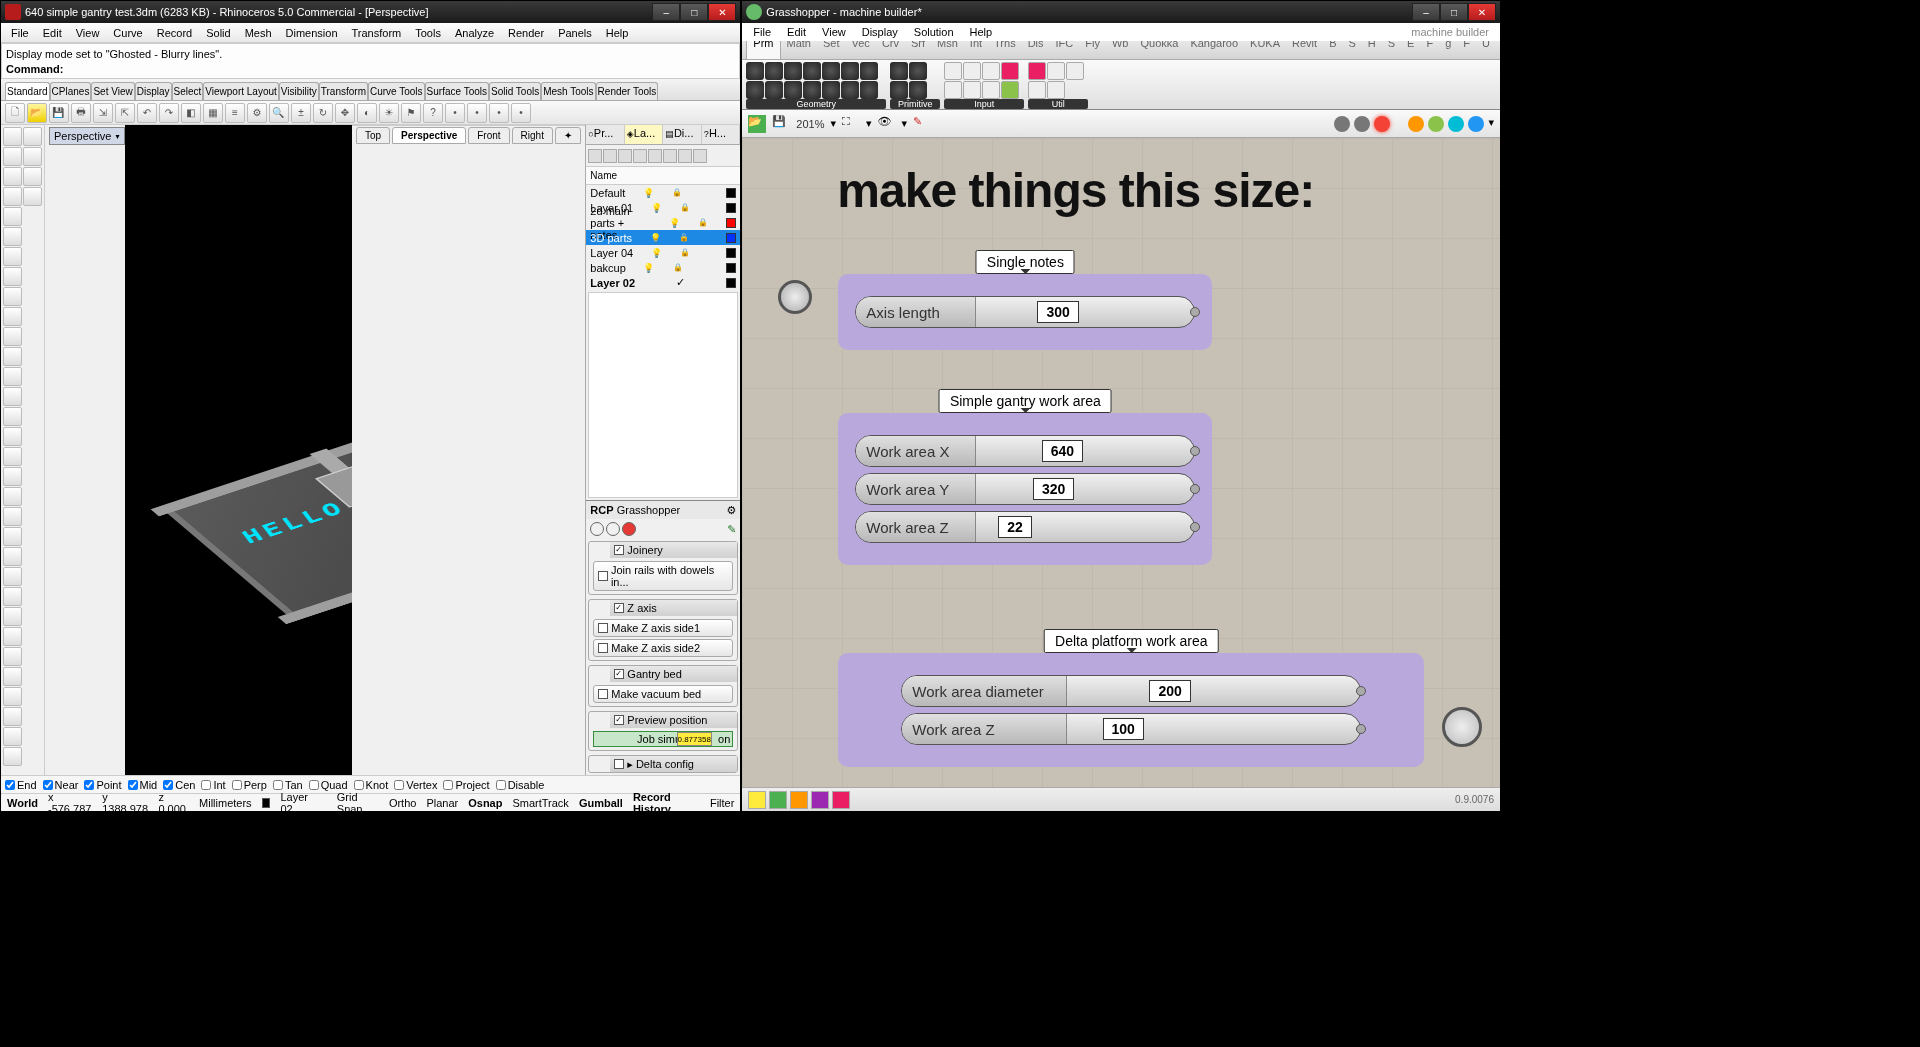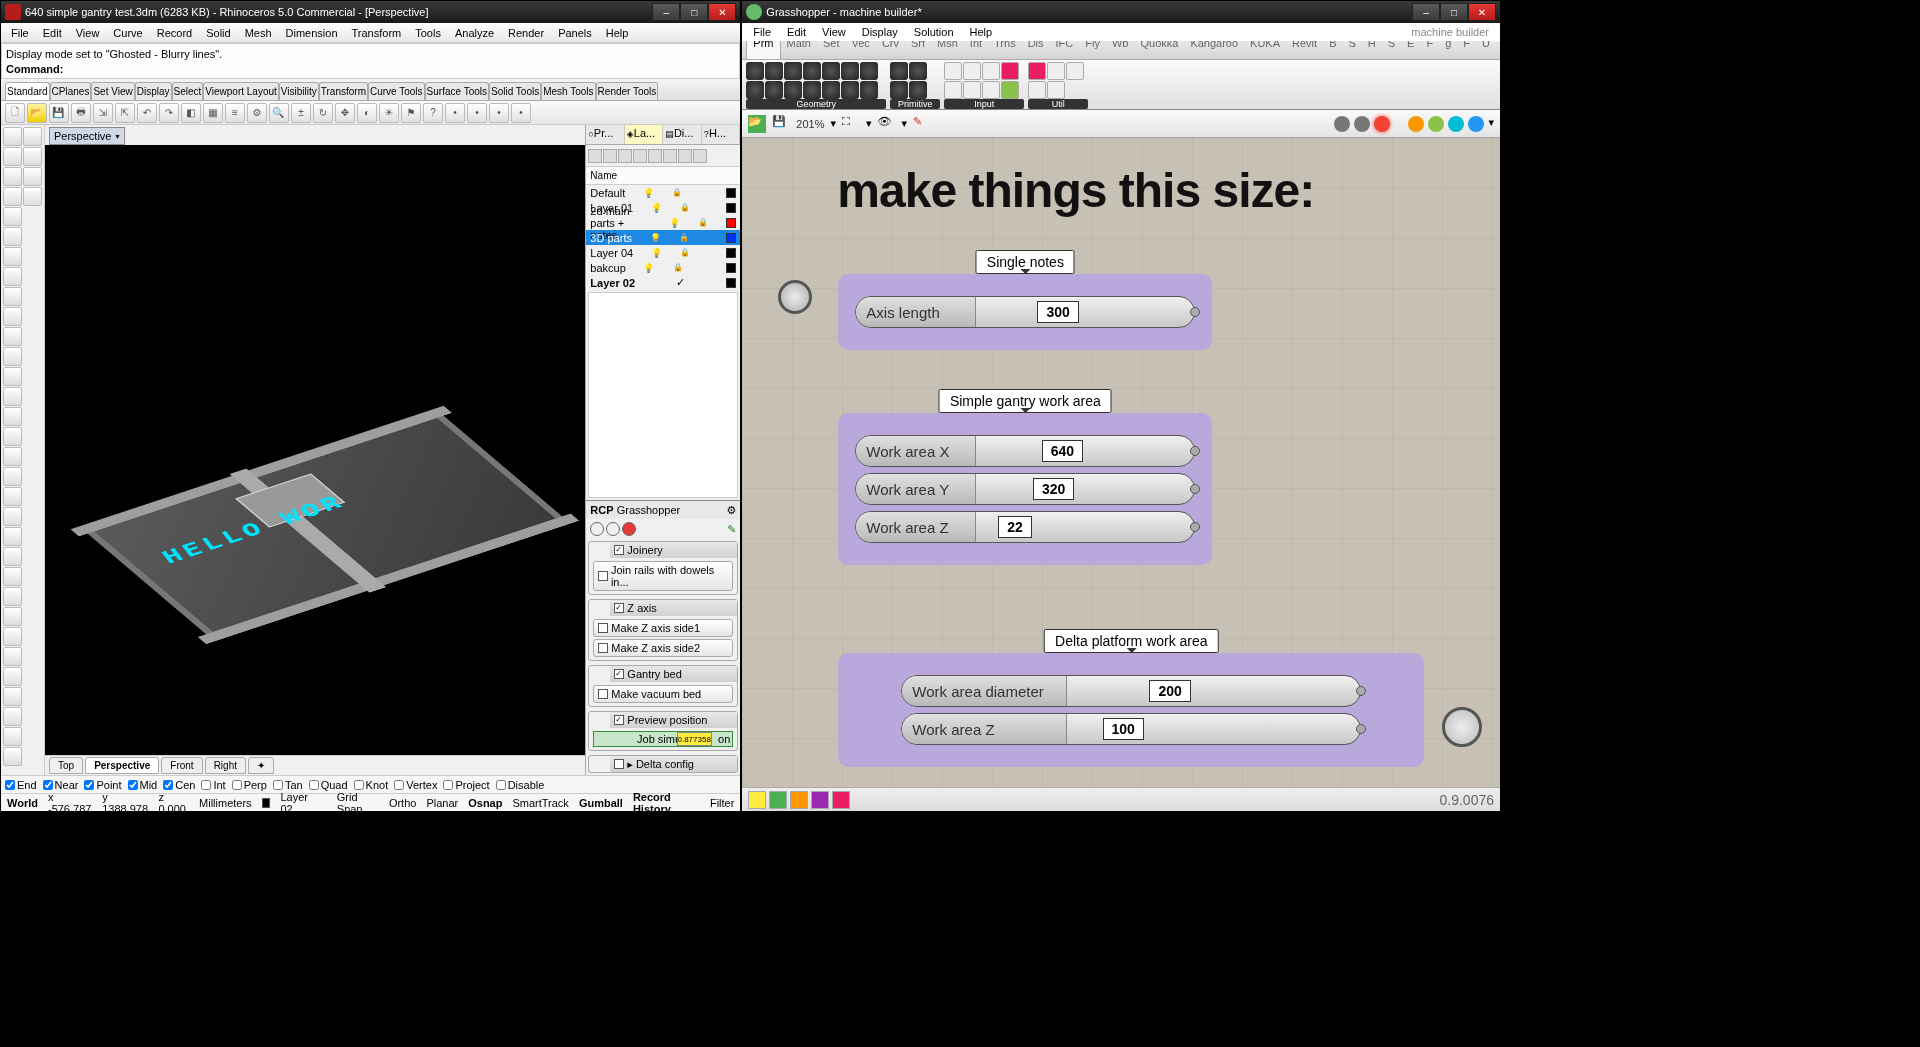--- a/index.html
+++ b/index.html
@@ -25,21 +25,21 @@
 
 .rhino-toolrow { height: 24px; background: linear-gradient(#fafafa,#e6e6e6); display: flex; align-items: center; padding: 0 4px; gap: 2px; border-bottom: 1px solid #ccc; }
 .tbtn { width: 20px; height: 20px; background: linear-gradient(#fff,#e0e0e0); border:1px solid #bbb; border-radius:2px; display:flex; align-items:center; justify-content:center; font-size:10px; color:#555;}
 .tbtn.yellow { background: linear-gradient(#fff6a0,#f0d000);}
 .tbtn.blue { color:#1976d2; }
 
 .rhino-body { flex: 1; display: flex; min-height: 0; }
 .rhino-left-tools { width: 44px; background: #f0f0f0; border-right: 1px solid #ccc; display: flex; flex-direction: column; flex-wrap: wrap; align-content: flex-start; gap: 1px; padding: 2px; }
 .rhino-left-tools .t { width: 19px; height: 19px; background: linear-gradient(#fff,#ddd); border:1px solid #bbb; border-radius:2px; }
 
-.rhino-viewport-wrap { flex: 1; display: flex; flex-direction: column; min-width: 0; }
+.rhino-viewport-wrap { flex: 1; display: flex; flex-direction: row; min-width: 0; }
 .view-title { height: 18px; background: #d0d8e8; border: 1px solid #888; padding: 0 4px; display: inline-flex; align-items: center; width: fit-content; margin: 2px 0 0 4px; }
 .view-title::after { content: "▾"; margin-left: 4px; font-size:8px; }
 .rhino-3d { flex: 1; background: #000; position: relative; overflow: hidden; }
 
 .gantry { position:absolute; left:50px; top:240px; width:460px; height:280px; transform: rotateX(58deg) rotateZ(-32deg); transform-style: preserve-3d; }
 .bed { position:absolute; inset:20px; background: linear-gradient(135deg,#5a5a5a,#3a3a3a); border: 8px solid #777; }
 .rail { position:absolute; background:#9e9e9e; }
 .rail.h1 { left:10px; right:10px; top:12px; height:16px; }
 .rail.h2 { left:10px; right:10px; bottom:12px; height:16px; }
 .rail.cross { left:200px; width:20px; top:8px; bottom:8px; background:#aaa; }
@@ -130,21 +130,21 @@
 .slider .track{flex:1; height:100%; position:relative;}
 .slider .valbox{position:absolute; top:4px; height:22px; background:#fff; border:1px solid #333; padding:0 8px; display:flex;align-items:center; font-size:14px; font-weight:bold;}
 .slider .nub{position:absolute; right:-6px; top:50%; width:10px;height:10px; background:#aaa; border:1px solid #555; border-radius:50%; transform:translateY(-50%);}
 .slider-wide{width:460px;}
 .slider-wide .lbl{width:165px;}
 
 .axis-knob { position:absolute; width:34px;height:34px; border:3px solid #555; border-radius:50%; background:radial-gradient(#eee,#aaa);}
 
 .gh-bottom{height:24px;background:linear-gradient(#eee,#ddd);border-top:1px solid #aaa; display:flex;align-items:center;padding:0 6px;gap:3px;}
 .gh-bottom .b{width:18px;height:18px;border:1px solid #aaa;background:#fce;}
-.gh-bottom .ver{margin-left:auto;font-size:14px;color:#666;}
+.gh-bottom .ver{margin-left:auto;font-size:10px;color:#666;}
 
 .compass { position:absolute; right:18px; bottom:40px; width:40px; height:40px; border:3px solid #555; border-radius:50%; background:radial-gradient(#eee,#bbb);}
 </style>
 </head>
 <body>
 
 <div class="rhino">
   <div class="rhino-titlebar">
     <div class="icon"></div>
     <div class="title">640 simple gantry test.3dm (6283 KB) - Rhinoceros 5.0 Commercial - [Perspective]</div>

